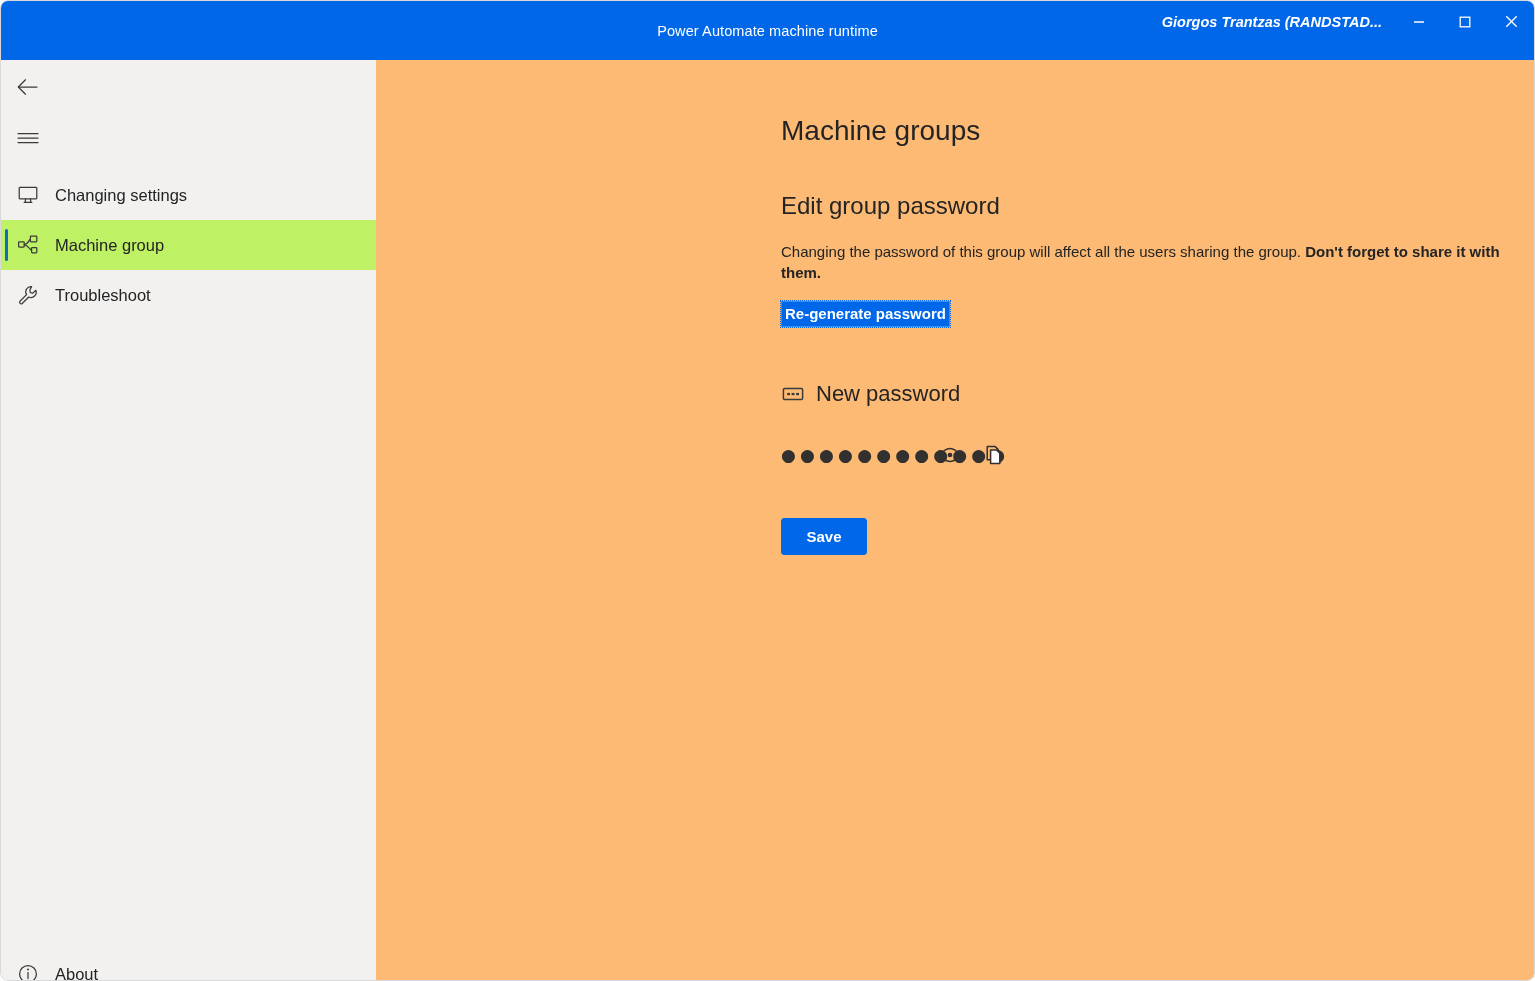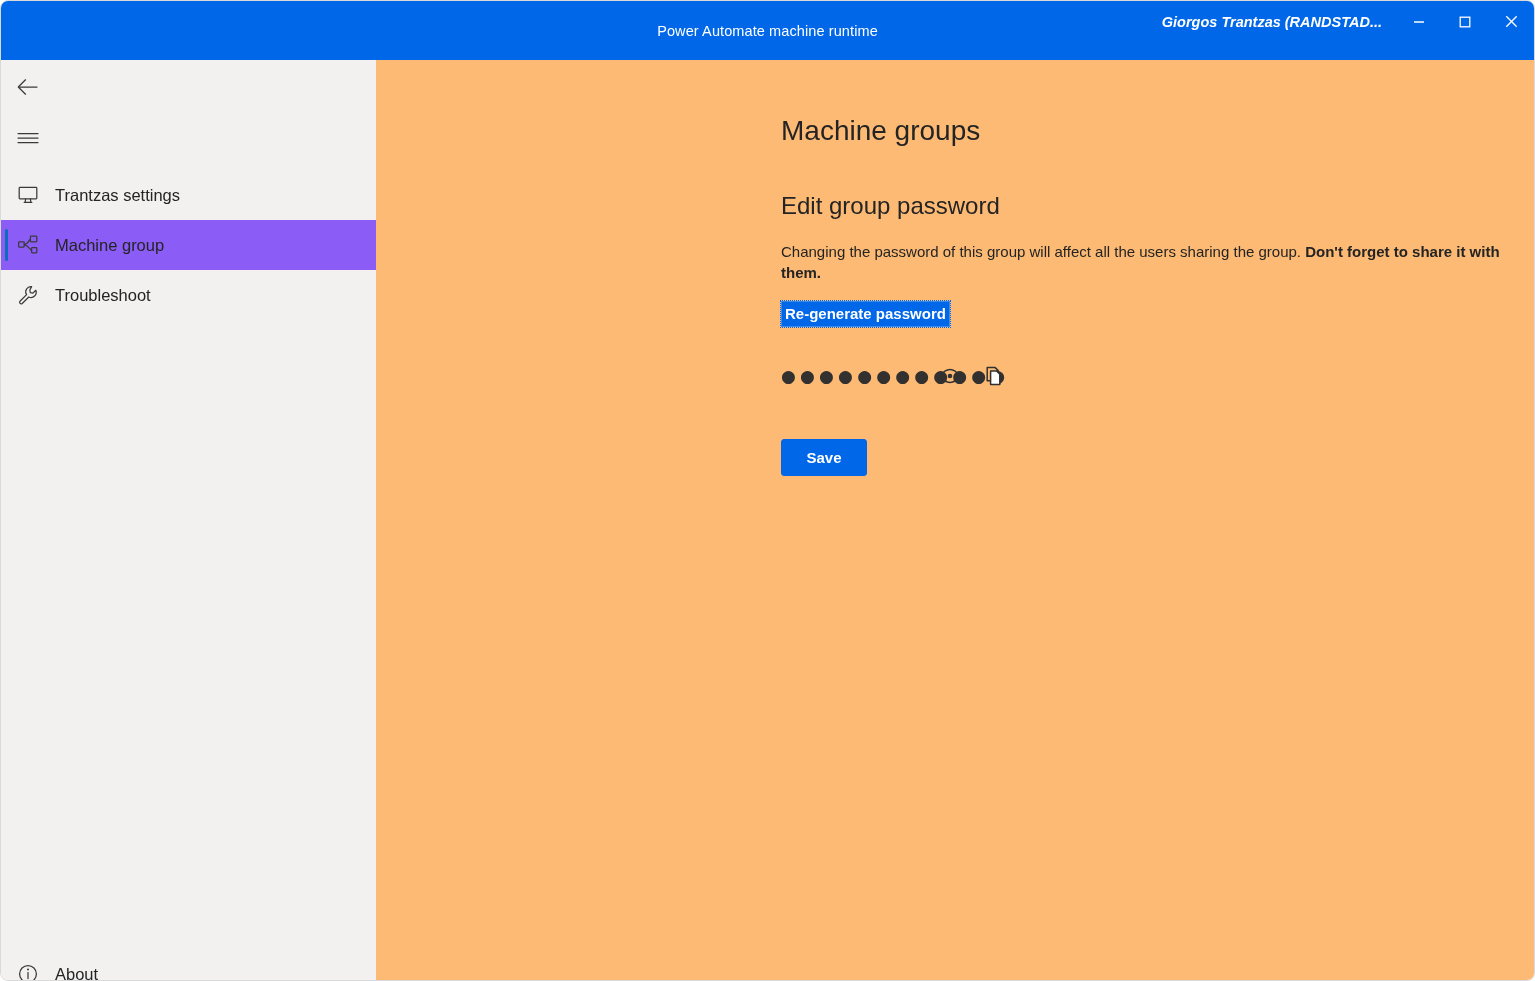--- a/index.html
+++ b/index.html
@@ -111,21 +111,21 @@
   .nav-list { margin-top: 8px; }
 
   .nav-item {
     position: relative;
     height: 50px;
     display: flex;
     align-items: center;
     padding-left: 14px;
     cursor: default;
   }
-  .nav-item.selected { background: #8b5cf6; }
+  .nav-item.selected { background: #bef264; }
   .nav-item.selected::before {
     content: "";
     position: absolute;
     left: 4px;
     top: 9px;
     bottom: 9px;
     width: 3px;
     background: #0f6cbd;
     border-radius: 2px;
   }
@@ -322,21 +322,21 @@
       <div class="nav-list">
 
         <div class="nav-item">
           <span class="nav-ico">
             <svg width="22" height="22" viewBox="0 0 22 22">
               <rect class="glyph" x="2.2" y="3.4" width="17.6" height="11.4" rx="0.8"></rect>
               <line class="glyph" x1="7.2" y1="18.4" x2="14.8" y2="18.4"></line>
               <path class="glyph" d="M8.6 14.8 L8.2 18.4 M13.4 14.8 L13.8 18.4"></path>
             </svg>
           </span>
-          <span class="nav-label">Trantzas settings</span>
+          <span class="nav-label">Changing settings</span>
         </div>
 
         <div class="nav-item selected">
           <span class="nav-ico">
             <svg width="22" height="22" viewBox="0 0 22 22">
               <rect class="glyph" x="1.6" y="7.8" width="5.6" height="5.2" rx="0.7"></rect>
               <rect class="glyph" x="13.4" y="2.2" width="6.4" height="5.6" rx="0.7"></rect>
               <rect class="glyph" x="14.6" y="13.6" width="5.2" height="5.2" rx="0.7"></rect>
               <path class="glyph" d="M7.4 10.4 C 10.4 10.4 11.2 8.2 12.8 5.6"></path>
               <path class="glyph" d="M7.4 10.8 C 10.4 11.4 11.8 13.6 13.9 15.8"></path>
@@ -376,20 +376,31 @@
       <h1 class="page-title">Machine groups</h1>
 
       <h2 class="section-title">Edit group password</h2>
 
       <p class="para"><span>Changing the password of this group will affect all the users sharing the group. </span><b>Don't forget to share it with them.</b></p>
 
       <div class="link-row">
         <span class="regen-link">Re-generate password</span>
       </div>
 
+      <div class="subhead-row">
+        <span class="subhead-ico">
+          <svg width="22" height="22" viewBox="0 0 22 22">
+            <rect x="1.4" y="5.6" width="19.2" height="10.8" rx="1.2" fill="none" stroke="#3b3a39" stroke-width="1.5"></rect>
+            <rect x="5.1" y="9.9" width="2.9" height="2.3" fill="#3b3a39"></rect>
+            <rect x="9.6" y="9.9" width="2.9" height="2.3" fill="#3b3a39"></rect>
+            <rect x="14.1" y="9.9" width="2.9" height="2.3" fill="#3b3a39"></rect>
+          </svg>
+        </span>
+        <span class="subhead-text">New password</span>
+      </div>
 
 
       <div class="pw-row">
         <span class="pw-dots">●●●●●●●●●●●●</span>
 
         <span class="icon-btn">
           <svg width="22" height="22" viewBox="0 0 22 22">
             <path d="M1.6 11 C 4.4 6.4 7.7 4.6 11 4.6 C 14.3 4.6 17.6 6.4 20.4 11 C 17.6 15.6 14.3 17.4 11 17.4 C 7.7 17.4 4.4 15.6 1.6 11 Z" fill="none" stroke="#323130" stroke-width="1.5"></path>
             <circle cx="11" cy="11" r="2.3" fill="#323130"></circle>
           </svg>

